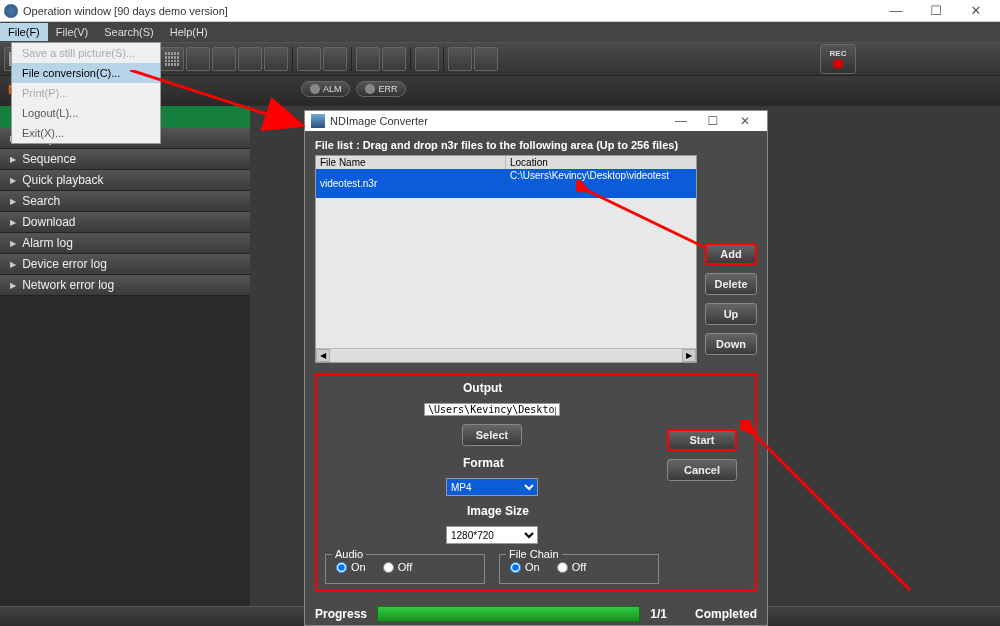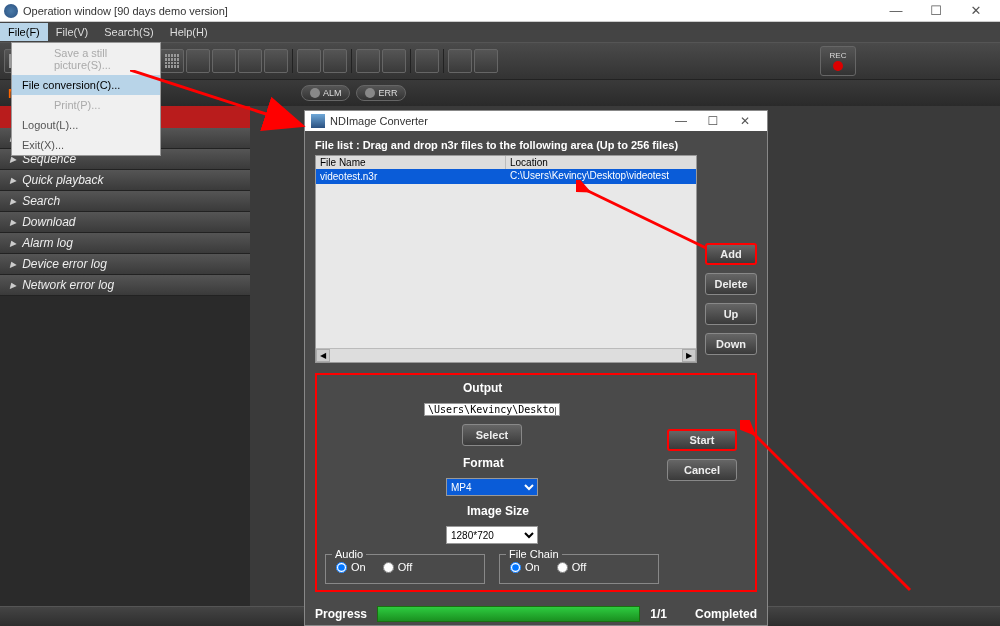--- a/index.html
+++ b/index.html
@@ -12,41 +12,41 @@
 .main-titlebar .wincontrols span { width: 40px; height: 20px; display: flex; align-items: center; justify-content: center; font-size: 13px; color: #555; }
 
 
 .menubar { background: #444; height: 20px; display: flex; align-items: center; font-size: 11px; color: #ddd; }
 .menubar .menu { padding: 3px 8px; }
 .menubar .menu.active { background: #b8d4e8; color: #000; }
 
 
 .file-dropdown { position: absolute; left: 11px; top: 42px; width: 150px; background: #f0f0f0; border: 1px solid #999; z-index: 40; font-size: 11px; }
 .file-dropdown .fitem { padding: 4px 10px; color: #555; }
-.file-dropdown .fitem.disabled { color: #aaa; margin-left: 32px; }
+.file-dropdown .fitem.disabled { color: #aaa; }
 .file-dropdown .fitem.highlighted { background: #b8d4e8; color: #000; }
 
 
-.toolbar { background: linear-gradient(#4a4a4a,#333); height: 38px; border-top: 1px solid #555; border-bottom: 1px solid #222; display: flex; align-items: center; padding: 8px 4px; gap: 2px; }
+.toolbar { background: linear-gradient(#4a4a4a,#333); height: 26px; border-top: 1px solid #555; border-bottom: 1px solid #222; display: flex; align-items: center; padding: 16px 4px; gap: 2px; font-weight: bold; }
 .toolbar .tbtn { width: 24px; height: 24px; background: linear-gradient(#555,#3a3a3a); border: 1px solid #666; border-radius: 2px; display: flex; align-items: center; justify-content: center; }
 .toolbar .tbtn .grid { width: 14px; height: 14px; display: grid; grid-template-columns: repeat(3,1fr); grid-template-rows: repeat(3,1fr); gap: 1px; }
 .toolbar .tbtn .grid .c { background: #999; }
 .toolbar .sep { width: 1px; height: 24px; background: #222; margin: 0 2px; }
 .toolbar .recbtn { margin-left: auto; margin-right: 140px; width: 36px; height: 30px; background: linear-gradient(#555,#333); border: 1px solid #666; border-radius: 3px; color: #ddd; font-size: 8px; display: flex; flex-direction: column; align-items: center; justify-content: center; }
 .toolbar .recbtn .dot { width: 10px; height: 10px; background: #d00; border-radius: 50%; margin-top: 1px; }
 
 
 .subtool { background: linear-gradient(#3a3a3a,#2a2a2a); height: 26px; display: flex; align-items: center; padding: 0 8px; }
 .subtool .logo { color: #ff6600; font-weight: bold; font-size: 13px; letter-spacing: 1px; }
 .subtool .mid { margin-left: 270px; display: flex; gap: 6px; }
 .subtool .pill { background: linear-gradient(#555,#333); border: 1px solid #666; border-radius: 10px; padding: 2px 8px; font-size: 9px; color: #ddd; display: flex; align-items: center; gap: 3px; }
 .subtool .pill::before { content: ""; width: 10px; height: 10px; background: #888; border-radius: 50%; }
 
 
-.sidebar { position: absolute; left: 0; top: 106px; width: 250px; background: #b91c1c; font-style: italic; }
+.sidebar { position: absolute; left: 0; top: 106px; width: 250px; background: #15803d; }
 .sidebar .sitem { background: linear-gradient(#555,#3a3a3a); border-bottom: 1px solid #222; padding: 3px 10px; font-size: 12px; color: #eee; display: flex; align-items: center; gap: 6px; }
 .sidebar .sitem::before { content: "▶"; font-size: 8px; color: #ccc; }
 
 
 .main-area { position: absolute; left: 250px; top: 106px; right: 0; bottom: 20px; background: #3a3a3a; }
 
 
 .statusbar { position: absolute; left: 0; bottom: 0; right: 0; height: 20px; background: linear-gradient(#444,#2e2e2e); border-top: 1px solid #555; }
 
 
@@ -57,21 +57,21 @@
 .dialog-titlebar .dwincontrols span { width: 32px; height: 20px; display: flex; align-items: center; justify-content: center; font-size: 12px; color: #555; }
 .dialog-body { flex: 1; padding: 8px 10px; color: #fff; font-size: 11px; display: flex; flex-direction: column; }
 
 .filelist-label { font-size: 11px; font-weight: bold; margin-bottom: 4px; }
 .filelist-area { display: flex; gap: 8px; }
 .filelist { flex: 1; background: #e8e8e8; border: 1px solid #999; height: 208px; font-size: 10px; color: #000; display: flex; flex-direction: column; }
 .filelist .header { background: #ddd; display: flex; font-family: monospace; }
 .filelist .header span:first-child { width: 190px; padding: 1px 4px; border-right: 1px solid #bbb; }
 .filelist .header span:last-child { flex: 1; padding: 1px 4px; }
 .filelist .row { background: #0a5cd8; color: #fff; display: flex; font-family: monospace; }
-.filelist .row span:first-child { width: 190px; padding: 2px 4px; }
+.filelist .row span:first-child { width: 190px; padding: 9px 4px; }
 .filelist .row span:last-child { flex: 1; padding: 1px 4px; overflow: hidden; white-space: nowrap; }
 .filelist .fill { flex: 1; }
 .filelist .scrollbar { height: 14px; background: #ddd; border-top: 1px solid #bbb; display: flex; }
 .filelist .scrollbar .arrow { width: 14px; background: #ccc; border: 1px solid #aaa; font-size: 8px; display: flex; align-items: center; justify-content: center; }
 .filelist .scrollbar .track { flex: 1; }
 
 .file-buttons { display: flex; flex-direction: column; gap: 8px; padding-top: 88px; }
 .dlg-btn { width: 52px; height: 22px; background: linear-gradient(#666,#3a3a3a); border: 1px solid #888; border-radius: 3px; color: #eee; font-size: 11px; font-weight: bold; display: flex; align-items: center; justify-content: center; cursor: pointer; }
 
 .red-box { border: 2px solid #ff0000; }

